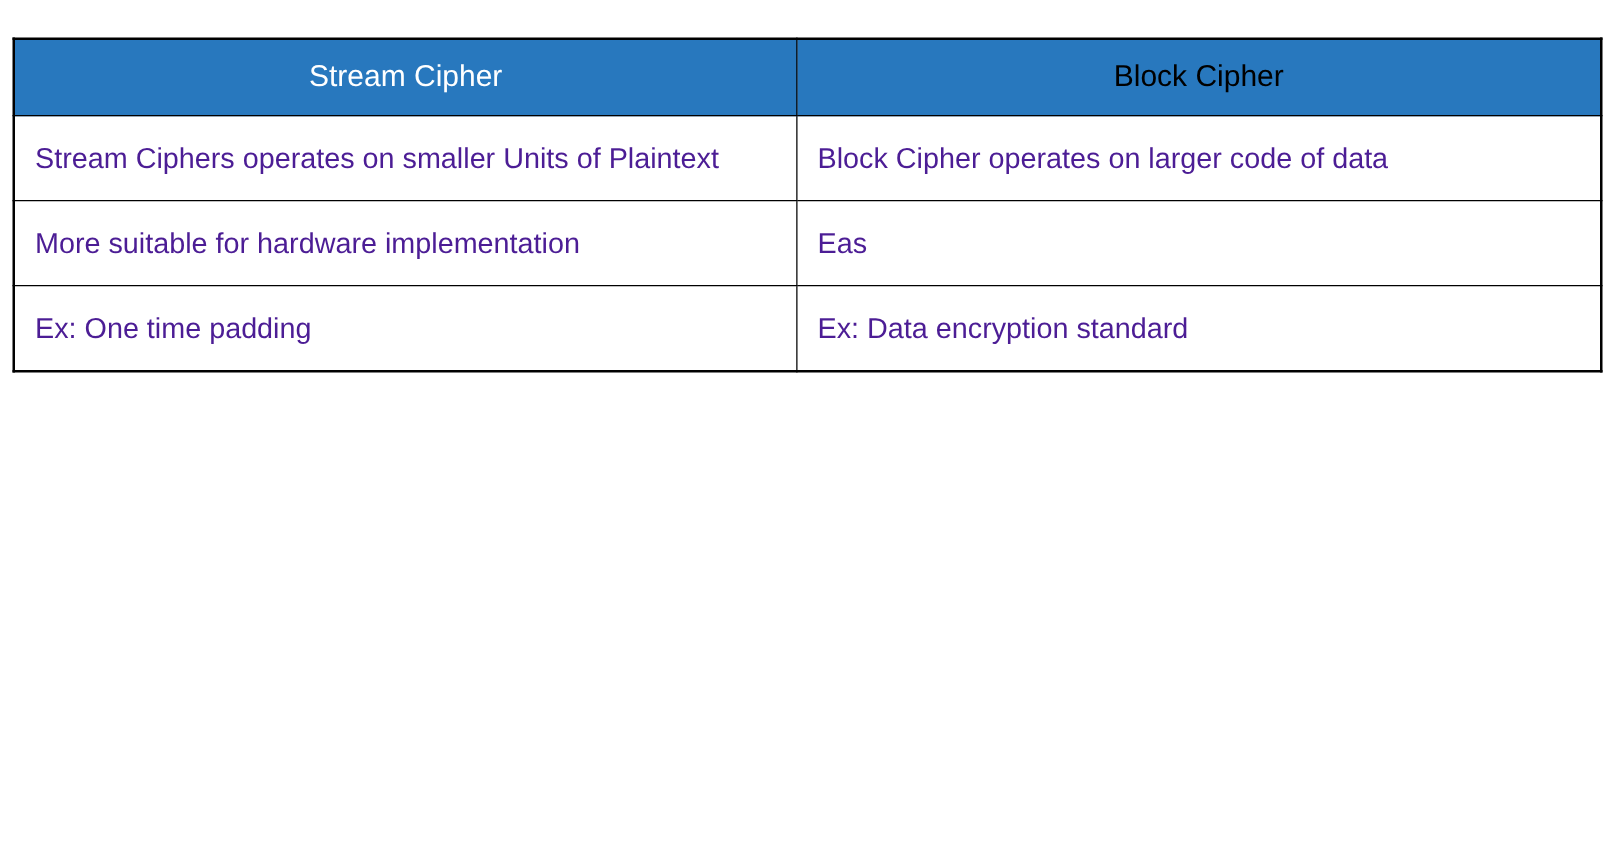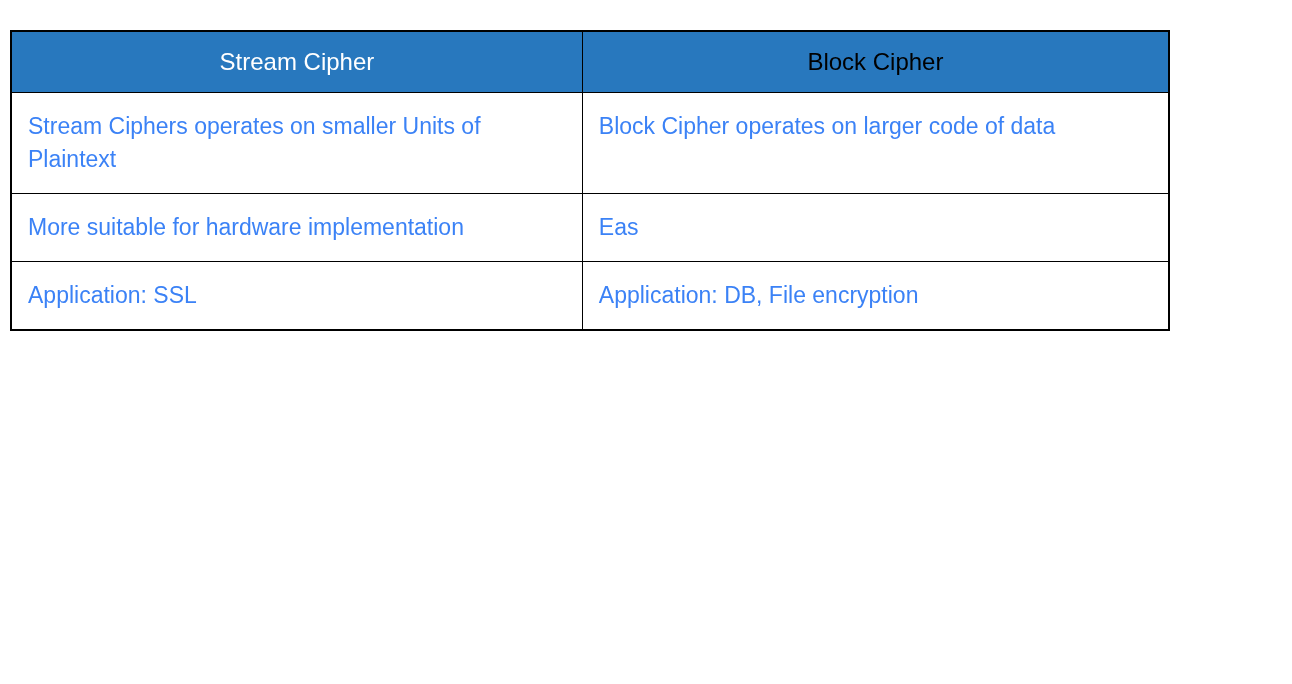--- a/index.html
+++ b/index.html
@@ -9,38 +9,38 @@
     font-family: "Liberation Sans", sans-serif;
   }
   .page {
     width: 1292px;
     height: 684px;
     background: #ffffff;
     box-sizing: border-box;
     padding: 30px 10px 0 10px;
   }
   table.compare-table {
-    width: 1160px;
+    width: 1272px;
     border-collapse: collapse;
     border: 2px solid #000000;
     table-layout: fixed;
   }
   table.compare-table th {
     border: 1px solid #000000;
     color: #ffffff;
     font-size: 24px;
     font-weight: 400;
     text-align: center;
     vertical-align: middle;
     padding: 14px 16px;
     line-height: 32px;
   }
   table.compare-table td {
     border: 1px solid #000000;
-    color: #3b82f6;
+    color: #4c1d95;
     font-size: 23px;
     text-align: left;
     vertical-align: top;
     padding: 17px 16px;
     line-height: 33px;
     word-wrap: break-word;
   }
   th.col-left, td.col-left { width: 49.3%; }
   th.col-right, td.col-right { width: 50.7%; }
 </style>
@@ -58,18 +58,18 @@
     <tbody>
       <tr>
         <td class="col-left">Stream Ciphers operates on smaller Units of Plaintext</td>
         <td class="col-right">Block Cipher operates on larger code of data</td>
       </tr>
       <tr>
         <td class="col-left">More suitable for hardware implementation</td>
         <td class="col-right">Eas</td>
       </tr>
       <tr>
-        <td class="col-left">Application: SSL</td>
-        <td class="col-right">Application: DB, File encryption</td>
+        <td class="col-left">Ex: One time padding</td>
+        <td class="col-right">Ex: Data encryption standard</td>
       </tr>
     </tbody>
   </table>
 </div>
 
 </body></html>

